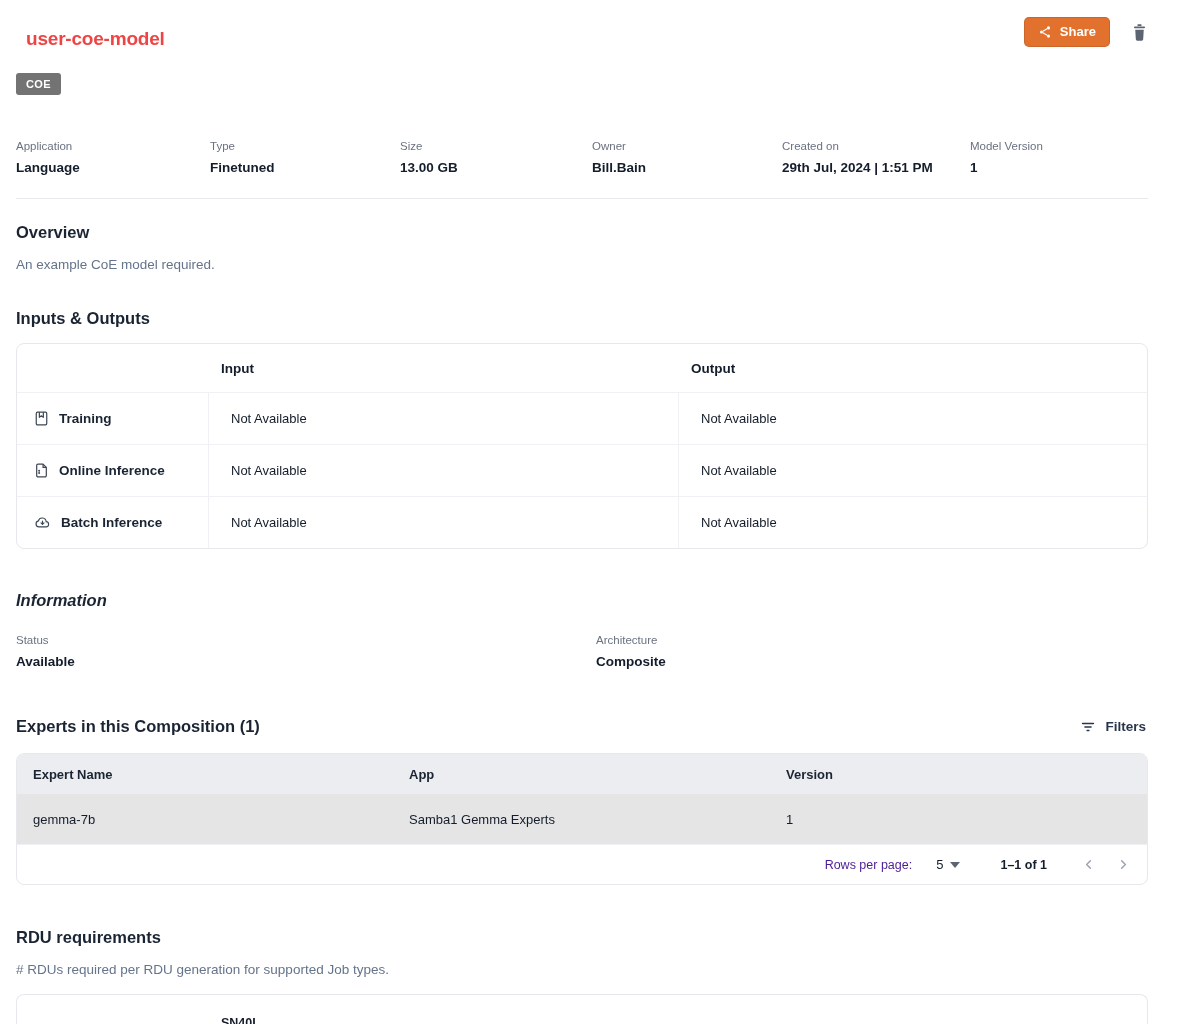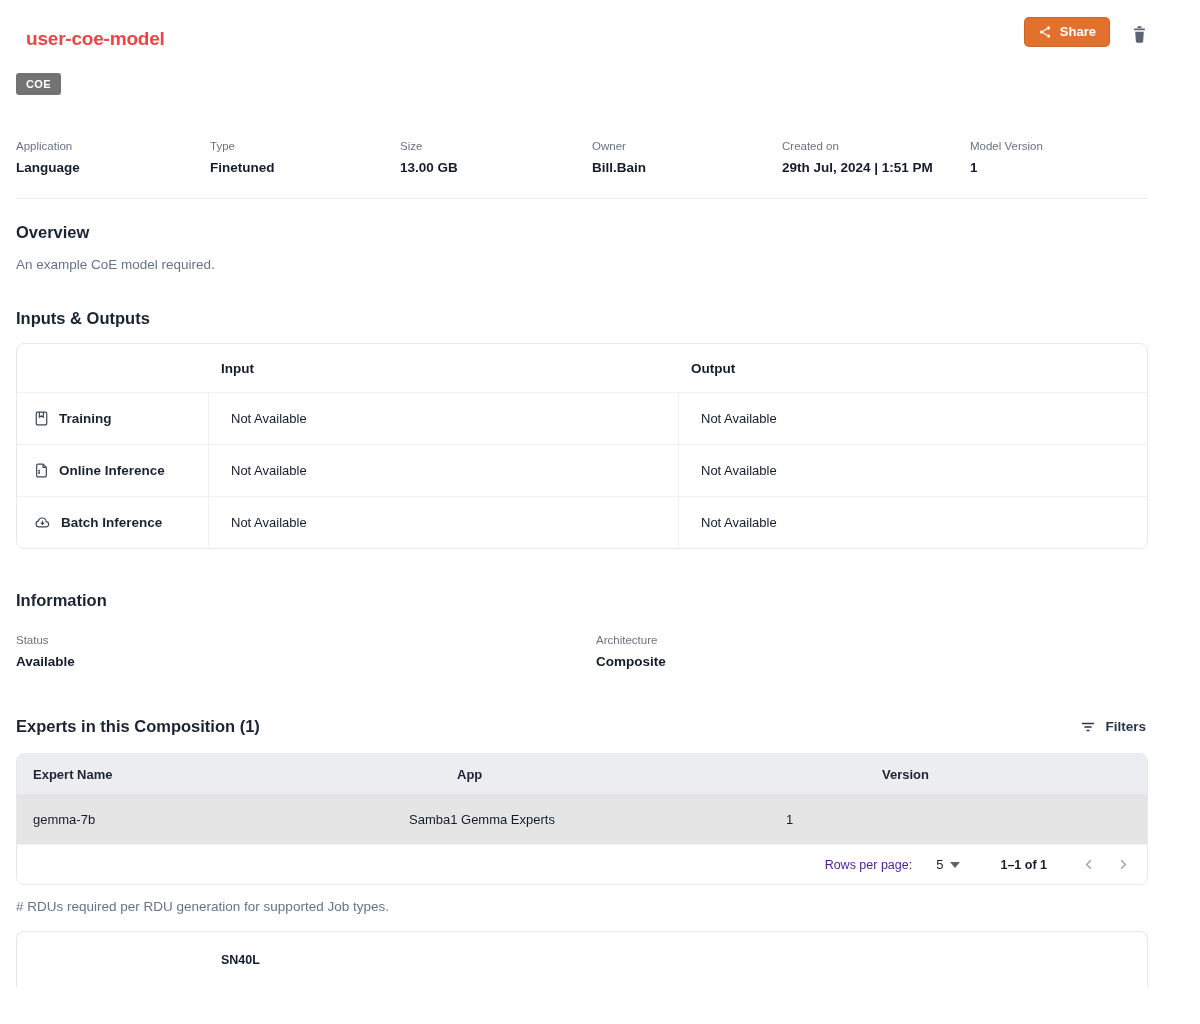--- a/index.html
+++ b/index.html
@@ -14,41 +14,41 @@
 
   
   .header-row { display: flex; justify-content: space-between; align-items: flex-start; padding-top: 17px; }
   .page-title { font-size: 19px; font-weight: 700; color: #ef4444; margin: 10px; line-height: 23px; letter-spacing: -0.2px; }
   .badge {
     display: inline-block; margin-top: 13px;
     background: #737373; color: #fff;
     font-size: 11px; font-weight: 700; letter-spacing: 0.4px;
     padding: 5px 10px; border-radius: 3px; line-height: 12px;
   }
-  .header-actions { display: flex; align-items: flex-end; gap: 21px; padding-top: 0; }
+  .header-actions { display: flex; align-items: center; gap: 21px; padding-top: 0; }
   .share-btn {
     display: flex; align-items: center; gap: 8px;
     background: #E2712E; color: #fff; border: 1px solid rgba(0,0,0,0.10);
     border-radius: 5px; padding: 6px 13px; cursor: pointer;
     font-family: inherit; font-size: 13px; font-weight: 700; line-height: 16px;
   }
   .icon-btn { background: none; border: none; padding: 4px 0 0 0; cursor: pointer; }
 
   
   .meta { margin-top: 44px; display: grid; grid-template-columns: 194px 190px 192px 190px 188px 1fr; }
   .meta-label { font-size: 11.5px; color: #6A7280; line-height: 14px; }
   .meta-value { margin-top: 6px; font-size: 13.5px; font-weight: 600; color: #141D2B; line-height: 17px; }
   .divider { margin-top: 22px; border-top: 1px solid #E8EAEE; }
 
   
   .section-h { font-size: 16.5px; font-weight: 700; color: #1A2433; margin: 0; line-height: 21px; }
   .section-desc { font-size: 13.5px; color: #64748B; margin-top: 13px; line-height: 17px; }
   .mt-overview { margin-top: 23px; }
   .mt-io { margin-top: 35px; }
-  .mt-info { margin-top: 41px; }
+  .mt-info { margin-top: 41px; font-style: italic; }
   .mt-experts { margin-top: 46px; }
   .mt-rdu { margin-top: 42px; }
 
   
   .io-table { margin-top: 14px; border: 1px solid #E6E8EC; border-radius: 8px; }
   .io-row { display: grid; grid-template-columns: 191px 470px 1fr; align-items: stretch; }
   .io-row.head { height: 48px; }
   .io-row.body { height: 52px; border-top: 1px solid #EFF1F4; }
   .io-cell { display: flex; align-items: center; }
   .io-cell.c1 { padding-left: 16px; gap: 9px; }
@@ -64,21 +64,21 @@
 
   
   .experts-head { display: flex; justify-content: space-between; align-items: center; }
   .filters {
     display: flex; align-items: center; gap: 9px;
     background: none; border: none; cursor: pointer; padding: 2px 2px;
     font-family: inherit; font-size: 13.5px; font-weight: 600; color: #27364B;
   }
   .experts-table { margin-top: 16px; border: 1px solid #E6E8EC; border-radius: 8px; overflow: hidden; }
   .ex-row { display: grid; grid-template-columns: 376px 377px 1fr; align-items: center; }
-  .ex-row.head { background: #ECEDF0; height: 40px; gap: 48px; }
+  .ex-row.head { background: #ECEDF0; height: 40px; }
   .ex-row.body { height: 50px; background: #e5e5e5; cursor: pointer; }
   .ex-cell { padding-left: 16px; font-size: 13px; }
   .ex-row.head .ex-cell { font-weight: 600; color: #1A2433; }
   .ex-row.body .ex-cell { color: #141D2B; }
 
   .pagination {
     height: 40px; border-top: 1px solid #EFF1F4;
     display: flex; align-items: center; justify-content: flex-end; padding-right: 8px;
   }
   .pg-label { font-size: 12.5px; color: #4c1d95; margin-right: 22px; }
@@ -291,20 +291,21 @@
       <button class="pg-nav">
         <span class="row-icon">
           <svg width="15" height="15" viewBox="0 0 24 24" fill="none" stroke="#9AA4B2" stroke-width="2.4" stroke-linecap="round" stroke-linejoin="round">
               <polyline points="9 18 15 12 9 6"></polyline>
             </svg>
         </span>
       </button>
     </div>
   </div>
 
+  <h2 class="section-h mt-rdu">RDU requirements</h2>
   <div class="section-desc"># RDUs required per RDU generation for supported Job types.</div>
 
   <div class="rdu-table">
     <div class="rdu-row head">
       <div class="rdu-cell c1"></div>
       <div class="rdu-cell c2">
           <span class="rdu-col-h">SN40L</span>
         </div>
     </div>
 

